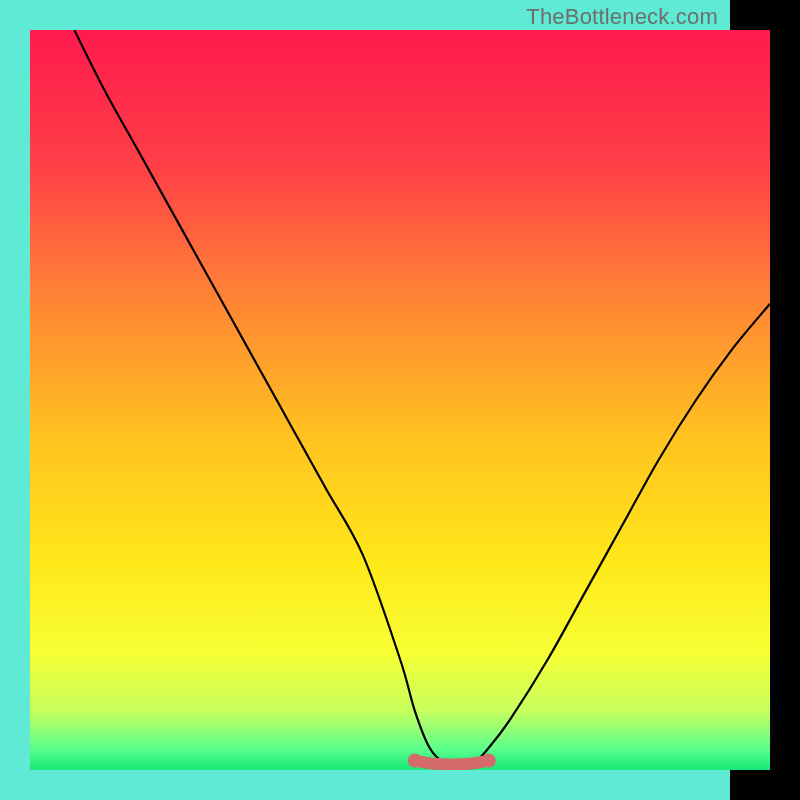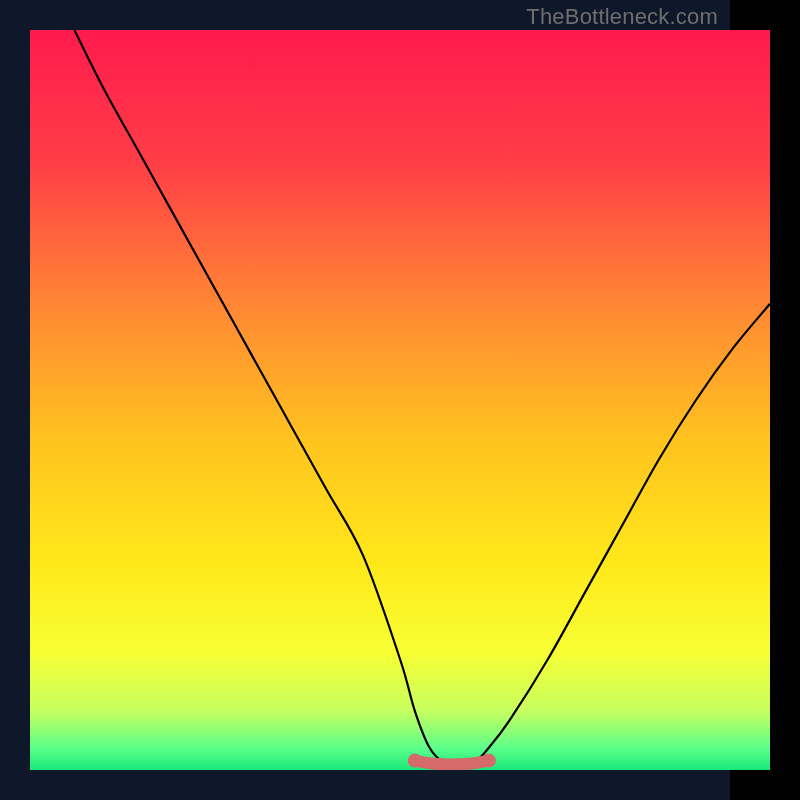--- a/index.html
+++ b/index.html
@@ -10,21 +10,21 @@
     background: #000;
     overflow: hidden;
     font-family: Arial, Helvetica, sans-serif;
   }
   .frame {
     position: absolute;
     left: 0;
     top: 0;
     width: 730px;
     height: 800px;
-    background: #0f172a;
+    background: #5eead4;
   }
   .plot-area {
     position: absolute;
     left: 30px;
     top: 30px;
     width: 740px;
     height: 740px;
     overflow: hidden;
   }
   .gradient {

